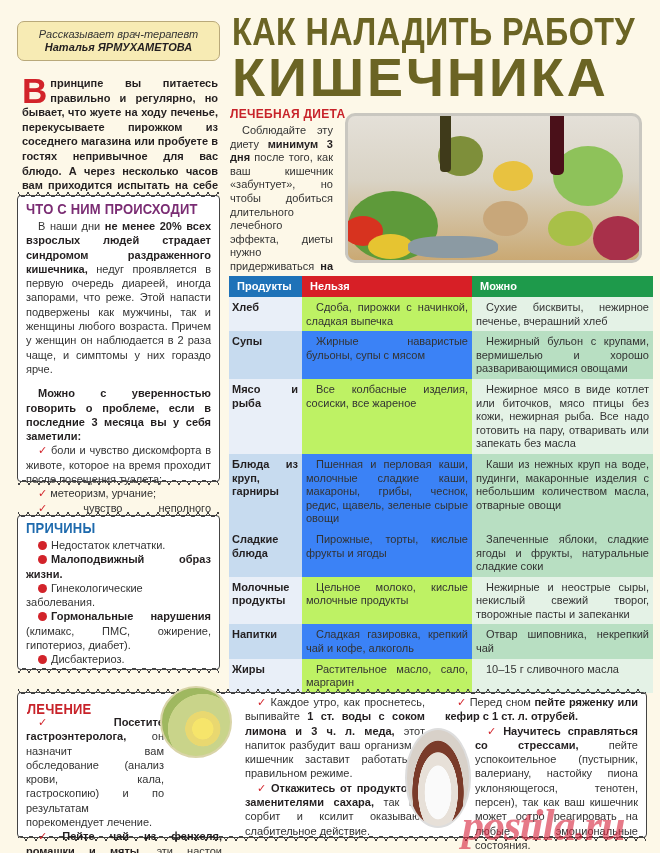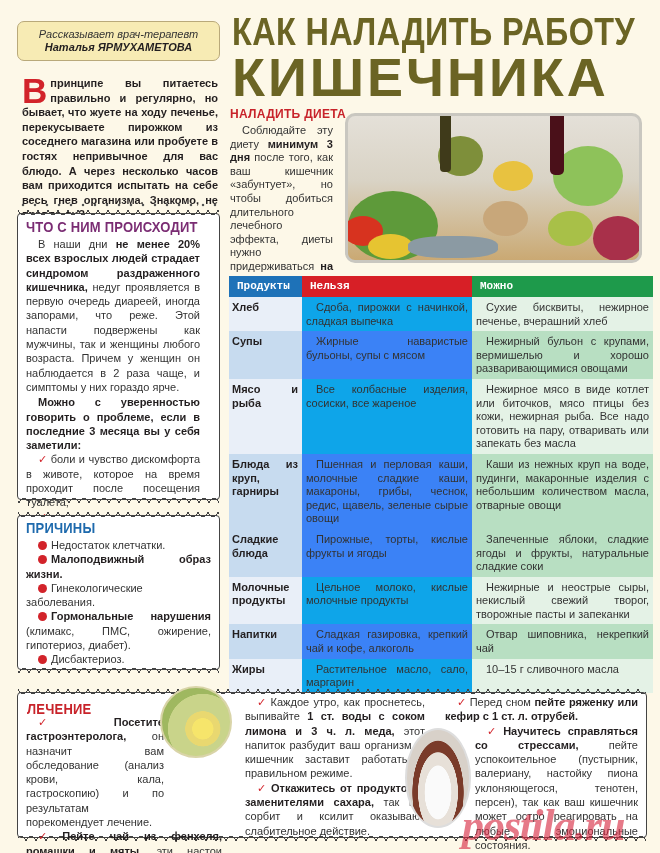--- a/index.html
+++ b/index.html
@@ -38,21 +38,21 @@
     border: 1px solid #444; border-radius: 4px;
   }
   .wavy-box::before, .wavy-box::after {
     content: ""; position: absolute; left: 0; right: 0; height: 6px;
     background-image: radial-gradient(circle at 5px 0px, transparent 4px, #444 4px, #444 5px, transparent 5px);
     background-size: 10px 6px;
   }
   .wavy-box::before { top: -4px; }
   .wavy-box::after { bottom: -4px; transform: rotate(180deg); }
 
-  .box-what { left: 17px; top: 213px; width: 203px; height: 287px; padding: 4px 19px 0 8px; }
+  .box-what { left: 17px; top: 195px; width: 203px; height: 287px; padding: 4px 8px 0 8px; }
   .box-why { left: 17px; top: 515px; width: 203px; height: 155px; padding: 3px 8px 0 8px; }
   .box-heading { font-weight: bold; font-size: 13px; letter-spacing: 0.2px;
     font-family: "Liberation Sans", sans-serif; transform: scaleY(1.15); transform-origin: left top;
     margin-bottom: 4px; }
   .h-purple { color: #7a2c73; }
   .h-blue { color: #1e6aad; }
   .h-red { color: #c8232a; }
 
   .body-text { font-size: 11px; line-height: 14.3px; text-align: justify; color: #333; }
   .body-text b { color: #231f20; }
@@ -76,29 +76,29 @@
   .diet-text b { color: #231f20; }
 
   .photo { position: absolute; left: 345px; top: 113px; width: 297px; height: 150px;
     border: 3px solid #c9c7c0; border-radius: 10px; overflow: hidden;
     background: linear-gradient(180deg, #e4e0d8 0%, #d9d3c5 45%, #caa973 100%); }
   .photo .blob { position: absolute; border-radius: 50%; }
 
   
   .tbl { position: absolute; left: 229px; top: 276px; width: 424px; border-collapse: collapse;
     font-size: 11px; line-height: 13.6px; }
-  .tbl th { height: 21px; color: #fff; text-align: left; font-weight: bold; padding-left: 8px; font-size: 11px; font-family: Liberation Mono, monospace; }
+  .tbl th { height: 21px; color: #fff; text-align: left; font-weight: bold; padding-left: 8px; font-size: 11px; }
   .tbl th.c0 { background: #1e72b8; width: 73px; }
   .tbl th.c1 { background: #d71f26; width: 170px; }
   .tbl th.c2 { background: #1e9a4b; width: 181px; }
   .tbl td { vertical-align: top; padding: 4px 4px 3px 4px; text-align: justify; color: #333; }
   .tbl td.c0 { font-weight: bold; color: #231f20; padding-left: 3px; }
   .tbl td.c1, .tbl td.c2 { text-indent: 10px; }
   .tbl tr.odd td.c0 { background: #e9eff8; }
-  .tbl tr.odd td.c1 { background: #0ea5e9; }
+  .tbl tr.odd td.c1 { background: #bef264; }
   .tbl tr.odd td.c2 { background: #e4f2e6; }
   .tbl tr.even td.c0 { background: #c7dbef; }
   .tbl tr.even td.c1 { background: #3b82f6; }
   .tbl tr.even td.c2 { background: #b8dfc2; }
 
   
   .box-treat { left: 17px; top: 692px; width: 630px; height: 146px; }
   .treat-heading { position: absolute; left: 27px; top: 700px; }
   .treat-col1 { position: absolute; left: 26px; top: 715px; width: 196px; }
   .treat-col2 { position: absolute; left: 245px; top: 695px; width: 180px; }
@@ -128,42 +128,42 @@
     <span class="dropcap">В</span>
     <span>принципе вы питаетесь правильно и регулярно, но бывает, что жуете на ходу печенье, перекусываете пирожком из соседнего магазина или пробуете в гостях непривычное для вас блюдо. А через несколько часов вам приходится испытать на себе весь гнев организма. Знакомо, не правда ли?</span>
   </div>
   <div class="dotted" style="top:202px;"></div>
 
   <div class="wavy-box box-what">
     <div class="box-heading h-purple">ЧТО С НИМ ПРОИСХОДИТ</div>
     <div class="body-text indent">
       <span>В наши дни </span><b>не менее 20% всех взрослых людей страдает синдромом раздраженного кишечника,</b><span> недуг проявляется в первую очередь диареей, иногда запорами, что реже. Этой напасти подвержены как мужчины, так и женщины любого возраста. Причем у женщин он наблюдается в 2 раза чаще, и симптомы у них гораздо ярче.</span>
     </div>
-    <div class="body-text indent" style="margin-top:1px;">
+    <div class="body-text indent" style="margin-top:10px;">
       <b>Можно с уверенностью говорить о проблеме, если в последние 3 месяца вы у себя заметили:</b>
     </div>
     <div class="body-text indent"><span class="check">✓</span><span>боли и чувство дискомфорта в животе, которое на время проходит после посещения туалета;</span></div>
     <div class="body-text indent"><span class="check">✓</span><span>метеоризм, урчание;</span></div>
     <div class="body-text indent"><span class="check">✓</span><span>чувство неполного опорожнения кишечника;</span></div>
     <div class="body-text indent"><span class="check">✓</span><span>нарушения стула.</span></div>
   </div>
 
   <div class="wavy-box box-why">
     <div class="box-heading h-blue">ПРИЧИНЫ</div>
     <div class="body-text indent"><span class="bullet"></span><b></b><span>Недостаток клетчатки.</span></div>
     <div class="body-text indent"><span class="bullet"></span><b>Малоподвижный образ жизни.</b><span></span></div>
     <div class="body-text indent"><span class="bullet"></span><b></b><span>Гинекологические заболевания.</span></div>
     <div class="body-text indent"><span class="bullet"></span><b>Гормональные нарушения</b><span> (климакс, ПМС, ожирение, гипотериоз, диабет).</span></div>
     <div class="body-text indent"><span class="bullet"></span><b></b><span>Дисбактериоз.</span></div>
   </div>
 
   <div class="title1">КАК НАЛАДИТЬ РАБОТУ</div>
   <div class="title2">КИШЕЧНИКА</div>
 
-  <div class="diet-heading">НАЛАДИТЬ ДИЕТА</div>
+  <div class="diet-heading">ЛЕЧЕБНАЯ ДИЕТА</div>
   <div class="diet-text indent">
     <span>Соблюдайте эту диету </span><b>минимум 3 дня</b><span> после того, как ваш кишечник «забунтует», но чтобы добиться длительного лечебного эффекта, диеты нужно придерживаться </span><b>на протяжении 10 дней.</b>
   </div>
 
   <div class="photo">
     <div class="blob" style="left:0;top:75px;width:90px;height:70px;background:#5e9a3a;"></div>
     <div class="blob" style="left:-5px;top:100px;width:40px;height:30px;background:#d7331f;"></div>
     <div class="blob" style="left:20px;top:118px;width:45px;height:25px;background:#e6c431;"></div>
     <div class="blob" style="left:90px;top:20px;width:45px;height:40px;background:#7e8f3a;"></div>
     <div class="blob" style="left:145px;top:45px;width:40px;height:30px;background:#e8c240;"></div>

